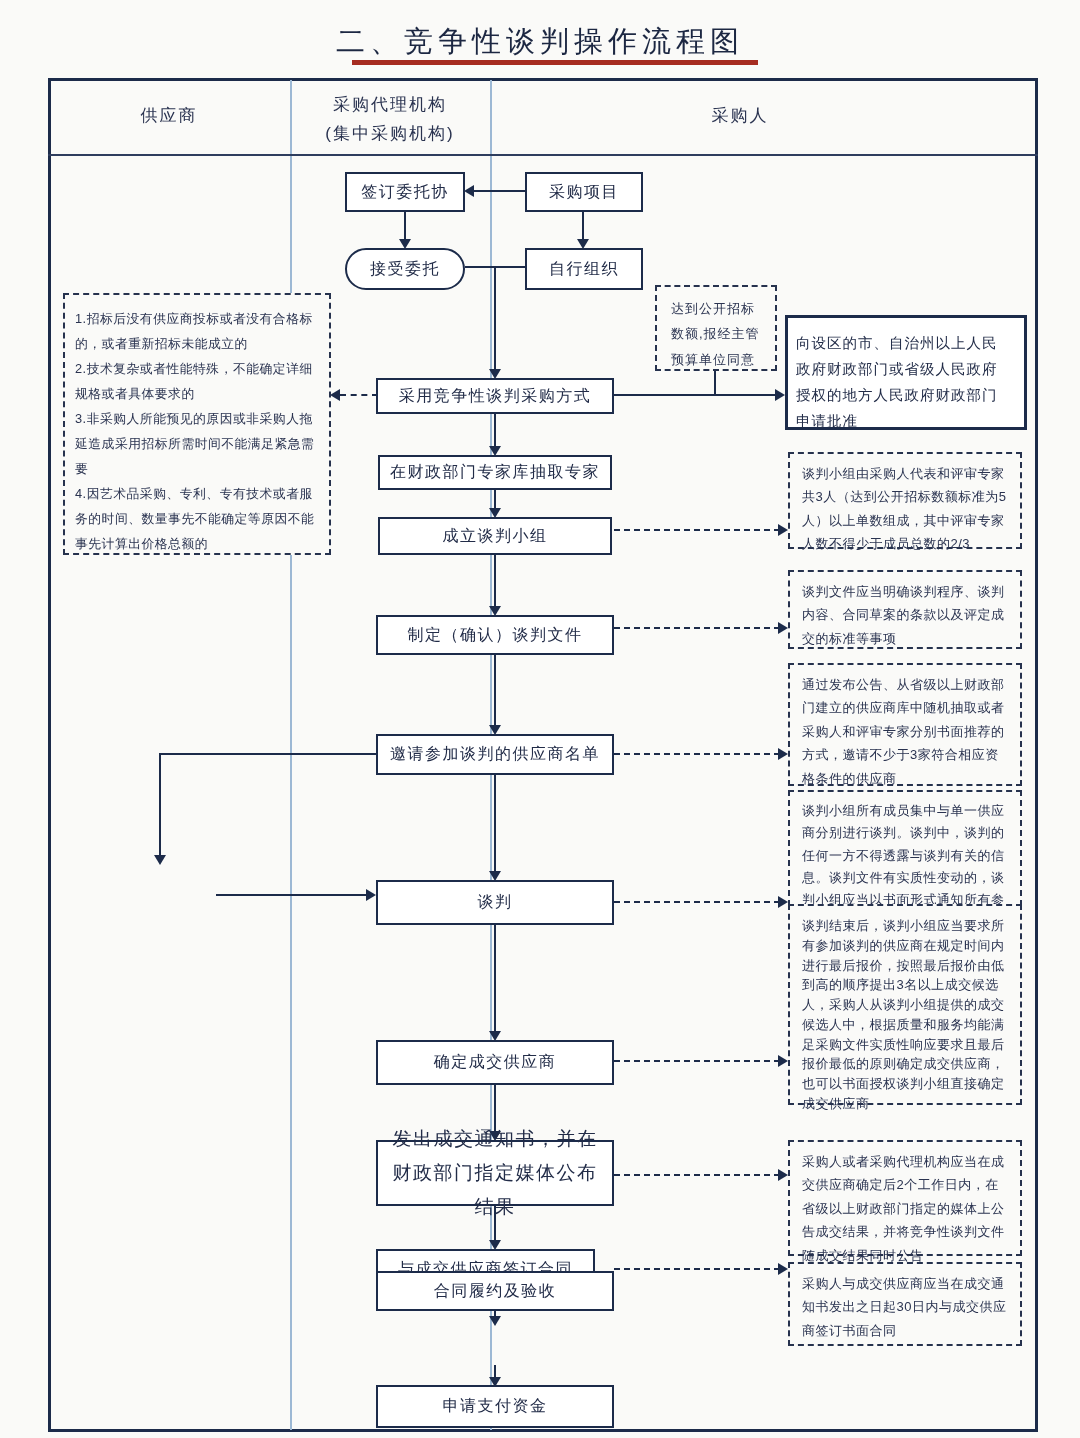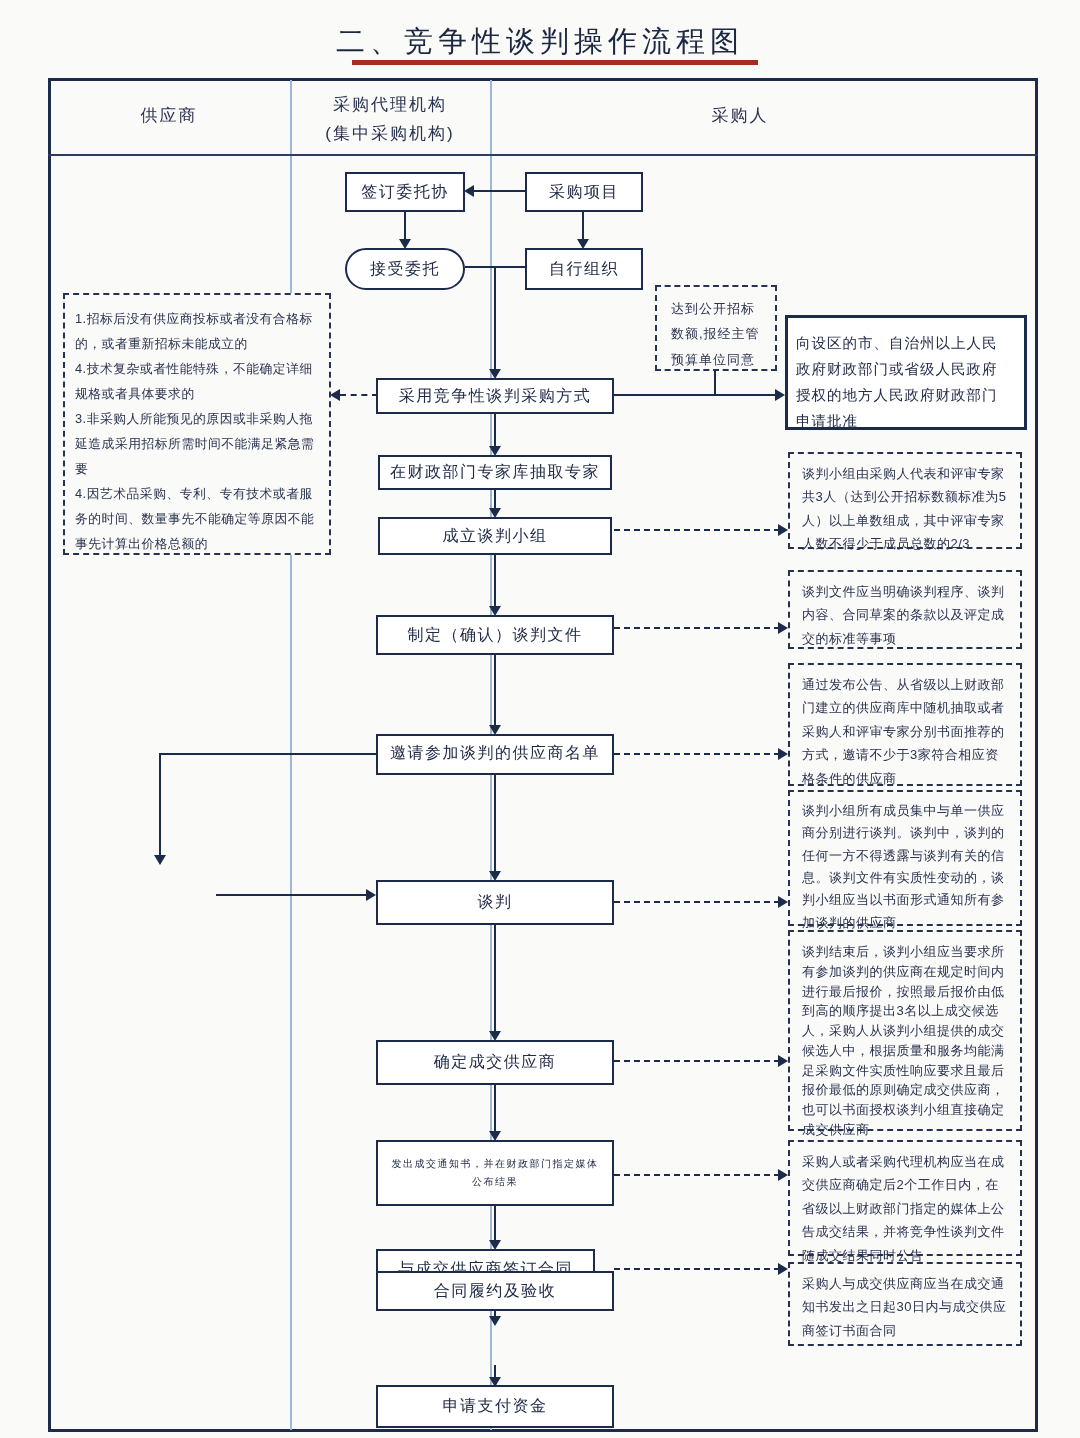--- a/index.html
+++ b/index.html
@@ -136,38 +136,38 @@
   <div class="ah-down" style="left:489px;top:1377px;"></div>
 
   <div class="node" style="left:345px;top:172px;width:120px;height:40px;">签订委托协</div>
   <div class="node" style="left:525px;top:172px;width:118px;height:40px;">采购项目</div>
   <div class="node" style="left:345px;top:248px;width:120px;height:42px;border-radius:21px;">接受委托</div>
   <div class="node" style="left:525px;top:248px;width:118px;height:42px;">自行组织</div>
   <div class="node" style="left:378px;top:455px;width:234px;height:35px;">在财政部门专家库抽取专家</div>
   <div class="node" style="left:376px;top:378px;width:238px;height:36px;">采用竞争性谈判采购方式</div>
   <div class="node" style="left:376px;top:615px;width:238px;height:40px;">制定（确认）谈判文件</div>
   <div class="node" style="left:378px;top:517px;width:234px;height:38px;">成立谈判小组</div>
-  <div class="node" style="left:376px;top:734px;width:238px;height:41px;font-family:Liberation Mono, monospace;">邀请参加谈判的供应商名单</div>
+  <div class="node" style="left:376px;top:734px;width:238px;height:41px;">邀请参加谈判的供应商名单</div>
   <div class="node" style="left:376px;top:880px;width:238px;height:45px;">谈判</div>
   <div class="node" style="left:376px;top:1040px;width:238px;height:45px;">确定成交供应商</div>
-  <div class="node" style="left:376px;top:1140px;width:238px;height:66px;font-size:10px;line-height:1.8;">发出成交通知书，并在财政部门指定媒体公布结果</div>
+  <div class="node" style="left:376px;top:1140px;width:238px;height:66px;font-size:19px;line-height:1.8;">发出成交通知书，并在财政部门指定媒体公布结果</div>
   <div class="node" style="left:376px;top:1249px;width:219px;height:41px;text-decoration:underline;">与成交供应商签订合同</div>
   <div class="node" style="left:376px;top:1271px;width:238px;height:40px;">合同履约及验收</div>
   <div class="node" style="left:376px;top:1385px;width:238px;height:43px;">申请支付资金</div>
 
   <div id="box-approval" style="left:785px;top:315px;width:242px;height:115px;padding-left:8px;">向设区的市、自治州以上人民政府财政部门或省级人民政府授权的地方人民政府财政部门申请批准</div>
 
   <div class="note" id="note-conditions" style="left:63px;top:293px;width:268px;height:262px;">
     <p>1.招标后没有供应商投标或者没有合格标的，或者重新招标未能成立的</p>
-    <p>4.技术复杂或者性能特殊，不能确定详细规格或者具体要求的</p>
+    <p>2.技术复杂或者性能特殊，不能确定详细规格或者具体要求的</p>
     <p>3.非采购人所能预见的原因或非采购人拖延造成采用招标所需时间不能满足紧急需要</p>
     <p>4.因艺术品采购、专利、专有技术或者服务的时间、数量事先不能确定等原因不能事先计算出价格总额的</p>
   </div>
   <div class="note" id="node-threshold" style="left:655px;top:285px;width:122px;height:86px;">达到公开招标数额,报经主管预算单位同意</div>
   <div class="note" style="left:788px;top:452px;width:234px;height:97px;">谈判小组由采购人代表和评审专家共3人（达到公开招标数额标准为5人）以上单数组成，其中评审专家人数不得少于成员总数的2/3</div>
   <div class="note" style="left:788px;top:570px;width:234px;height:79px;">谈判文件应当明确谈判程序、谈判内容、合同草案的条款以及评定成交的标准等事项</div>
   <div class="note" style="left:788px;top:663px;width:234px;height:123px;">通过发布公告、从省级以上财政部门建立的供应商库中随机抽取或者采购人和评审专家分别书面推荐的方式，邀请不少于3家符合相应资格条件的供应商</div>
   <div class="note" id="note-negotiation" style="left:788px;top:790px;width:234px;height:136px;">谈判小组所有成员集中与单一供应商分别进行谈判。谈判中，谈判的任何一方不得透露与谈判有关的信息。谈判文件有实质性变动的，谈判小组应当以书面形式通知所有参加谈判的供应商</div>
-  <div class="note" id="note-deal" style="left:788px;top:930px;width:234px;height:201px;">谈判结束后，谈判小组应当要求所有参加谈判的供应商在规定时间内进行最后报价，按照最后报价由低到高的顺序提出3名以上成交候选人，采购人从谈判小组提供的成交候选人中，根据质量和服务均能满足采购文件实质性响应要求且最后报价最低的原则确定成交供应商，也可以书面授权谈判小组直接确定成交供应商</div>
+  <div class="note" id="note-deal" style="left:788px;top:904px;width:234px;height:201px;">谈判结束后，谈判小组应当要求所有参加谈判的供应商在规定时间内进行最后报价，按照最后报价由低到高的顺序提出3名以上成交候选人，采购人从谈判小组提供的成交候选人中，根据质量和服务均能满足采购文件实质性响应要求且最后报价最低的原则确定成交供应商，也可以书面授权谈判小组直接确定成交供应商</div>
   <div class="note" style="left:788px;top:1140px;width:234px;height:116px;">采购人或者采购代理机构应当在成交供应商确定后2个工作日内，在省级以上财政部门指定的媒体上公告成交结果，并将竞争性谈判文件随成交结果同时公告</div>
   <div class="note" style="left:788px;top:1262px;width:234px;height:84px;">采购人与成交供应商应当在成交通知书发出之日起30日内与成交供应商签订书面合同</div>
 
 </div>
 
 </body></html>

